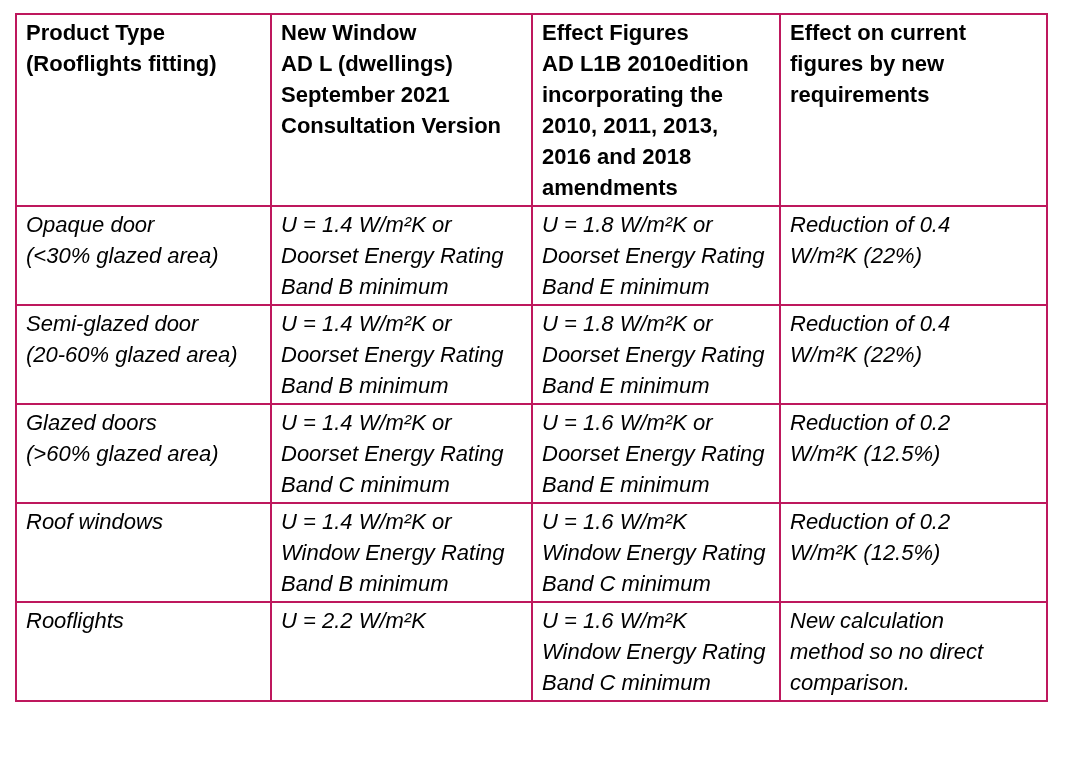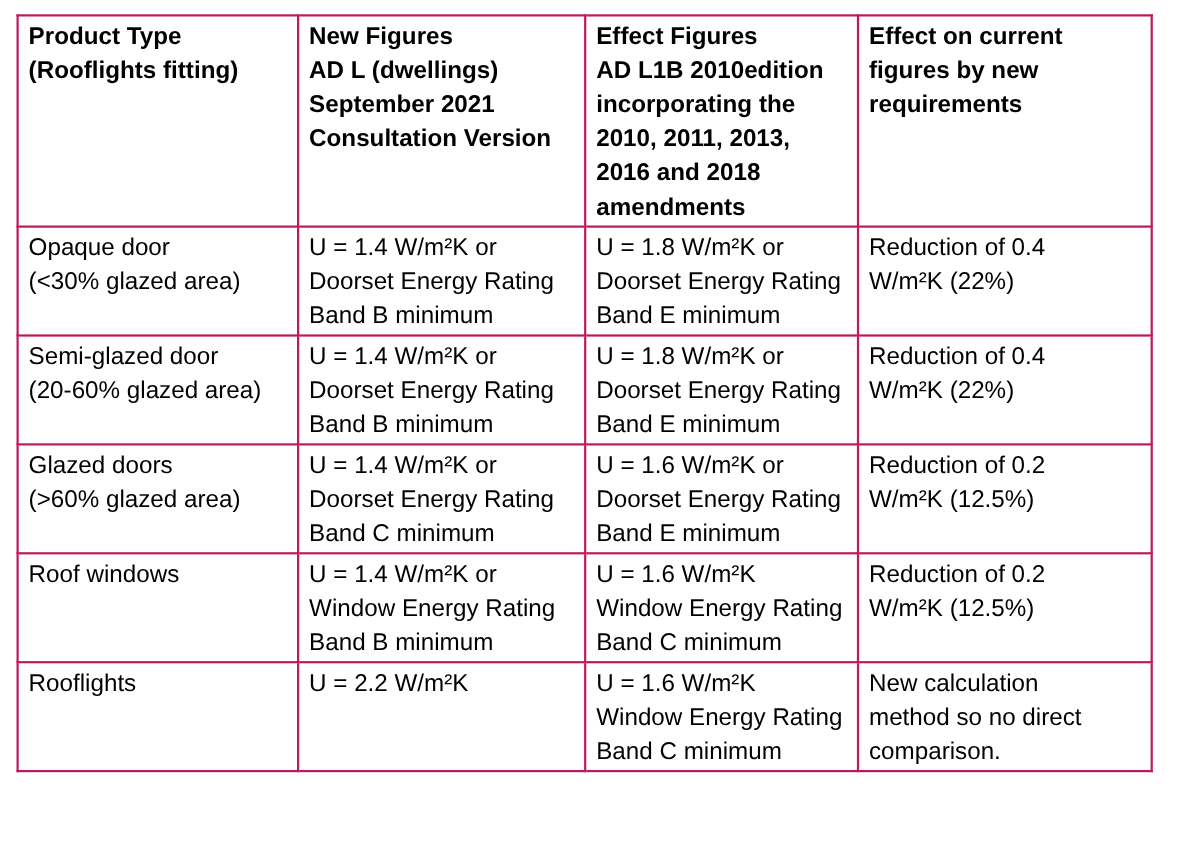--- a/index.html
+++ b/index.html
@@ -37,21 +37,21 @@
     white-space: pre-line;
   }
   .figures-table th {
     white-space: normal;
   }
   col.c1 { width: 255px; }
   col.c2 { width: 261px; }
   col.c3 { width: 248px; }
   col.c4 { width: 267px; }
   thead tr { height: 190px; }
-  tbody tr { height: 93px; }
+  tbody tr { height: 93px; font-style: italic; }
   .hdr-title {
     display: block;
     font-weight: bold;
     white-space: pre-line;
   }
   .hdr-sub {
     display: block;
     white-space: pre-line;
     font-weight: bold;
   }
@@ -66,21 +66,21 @@
       <col class="c3">
       <col class="c4">
   </colgroup>
   <thead>
     <tr class="header-row">
       <th>
           <span class="hdr-title">Product Type</span>
           <span class="hdr-sub">(Rooflights fitting)</span>
         </th>
       <th>
-          <span class="hdr-title">New Figures</span>
+          <span class="hdr-title">New Window</span>
           <span class="hdr-sub">AD L (dwellings)
 September 2021
 Consultation Version</span>
         </th>
       <th>
           <span class="hdr-title">Effect Figures</span>
           <span class="hdr-sub">AD L1B 2010edition
 incorporating the
 2010, 2011, 2013,
 2016 and 2018

